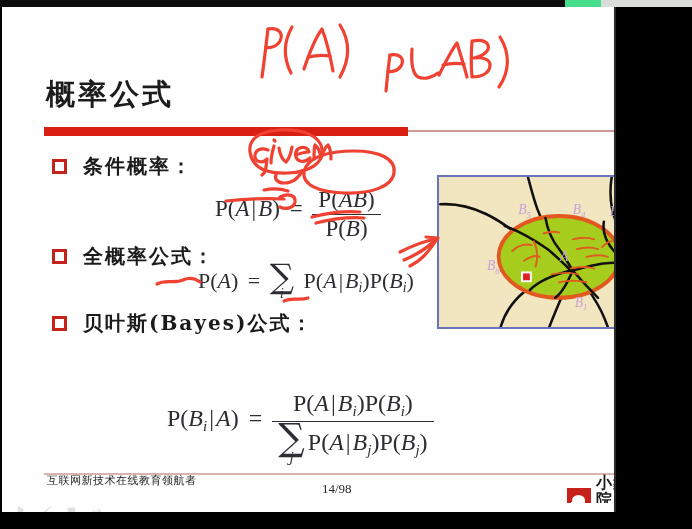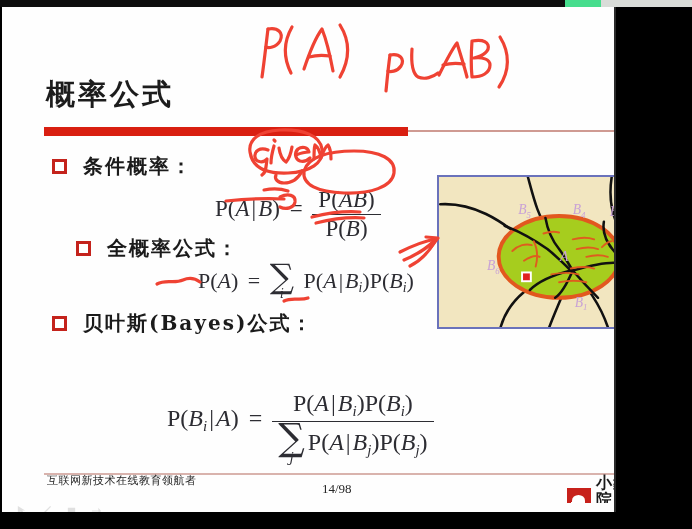--- a/index.html
+++ b/index.html
@@ -73,21 +73,21 @@
     flex: none;
   }
   .bullet-label {
     font-family: "DejaVu Serif", serif;
     font-weight: bold;
     font-size: 20px;
     letter-spacing: 2px;
     color: #1b1b1b;
   }
   #bullet-1 { left: 50px; top: 146px; }
-  #bullet-2 { left: 50px; top: 228px; margin-left: 24px; }
+  #bullet-2 { left: 50px; top: 236px; }
   #bullet-3 { left: 50px; top: 303px; }
   
   .math {
     position: absolute;
     font-family: "Liberation Serif", serif;
     color: #2d2d33;
     font-style: italic;
     white-space: nowrap;
   }
   .mi { font-style: italic; }

